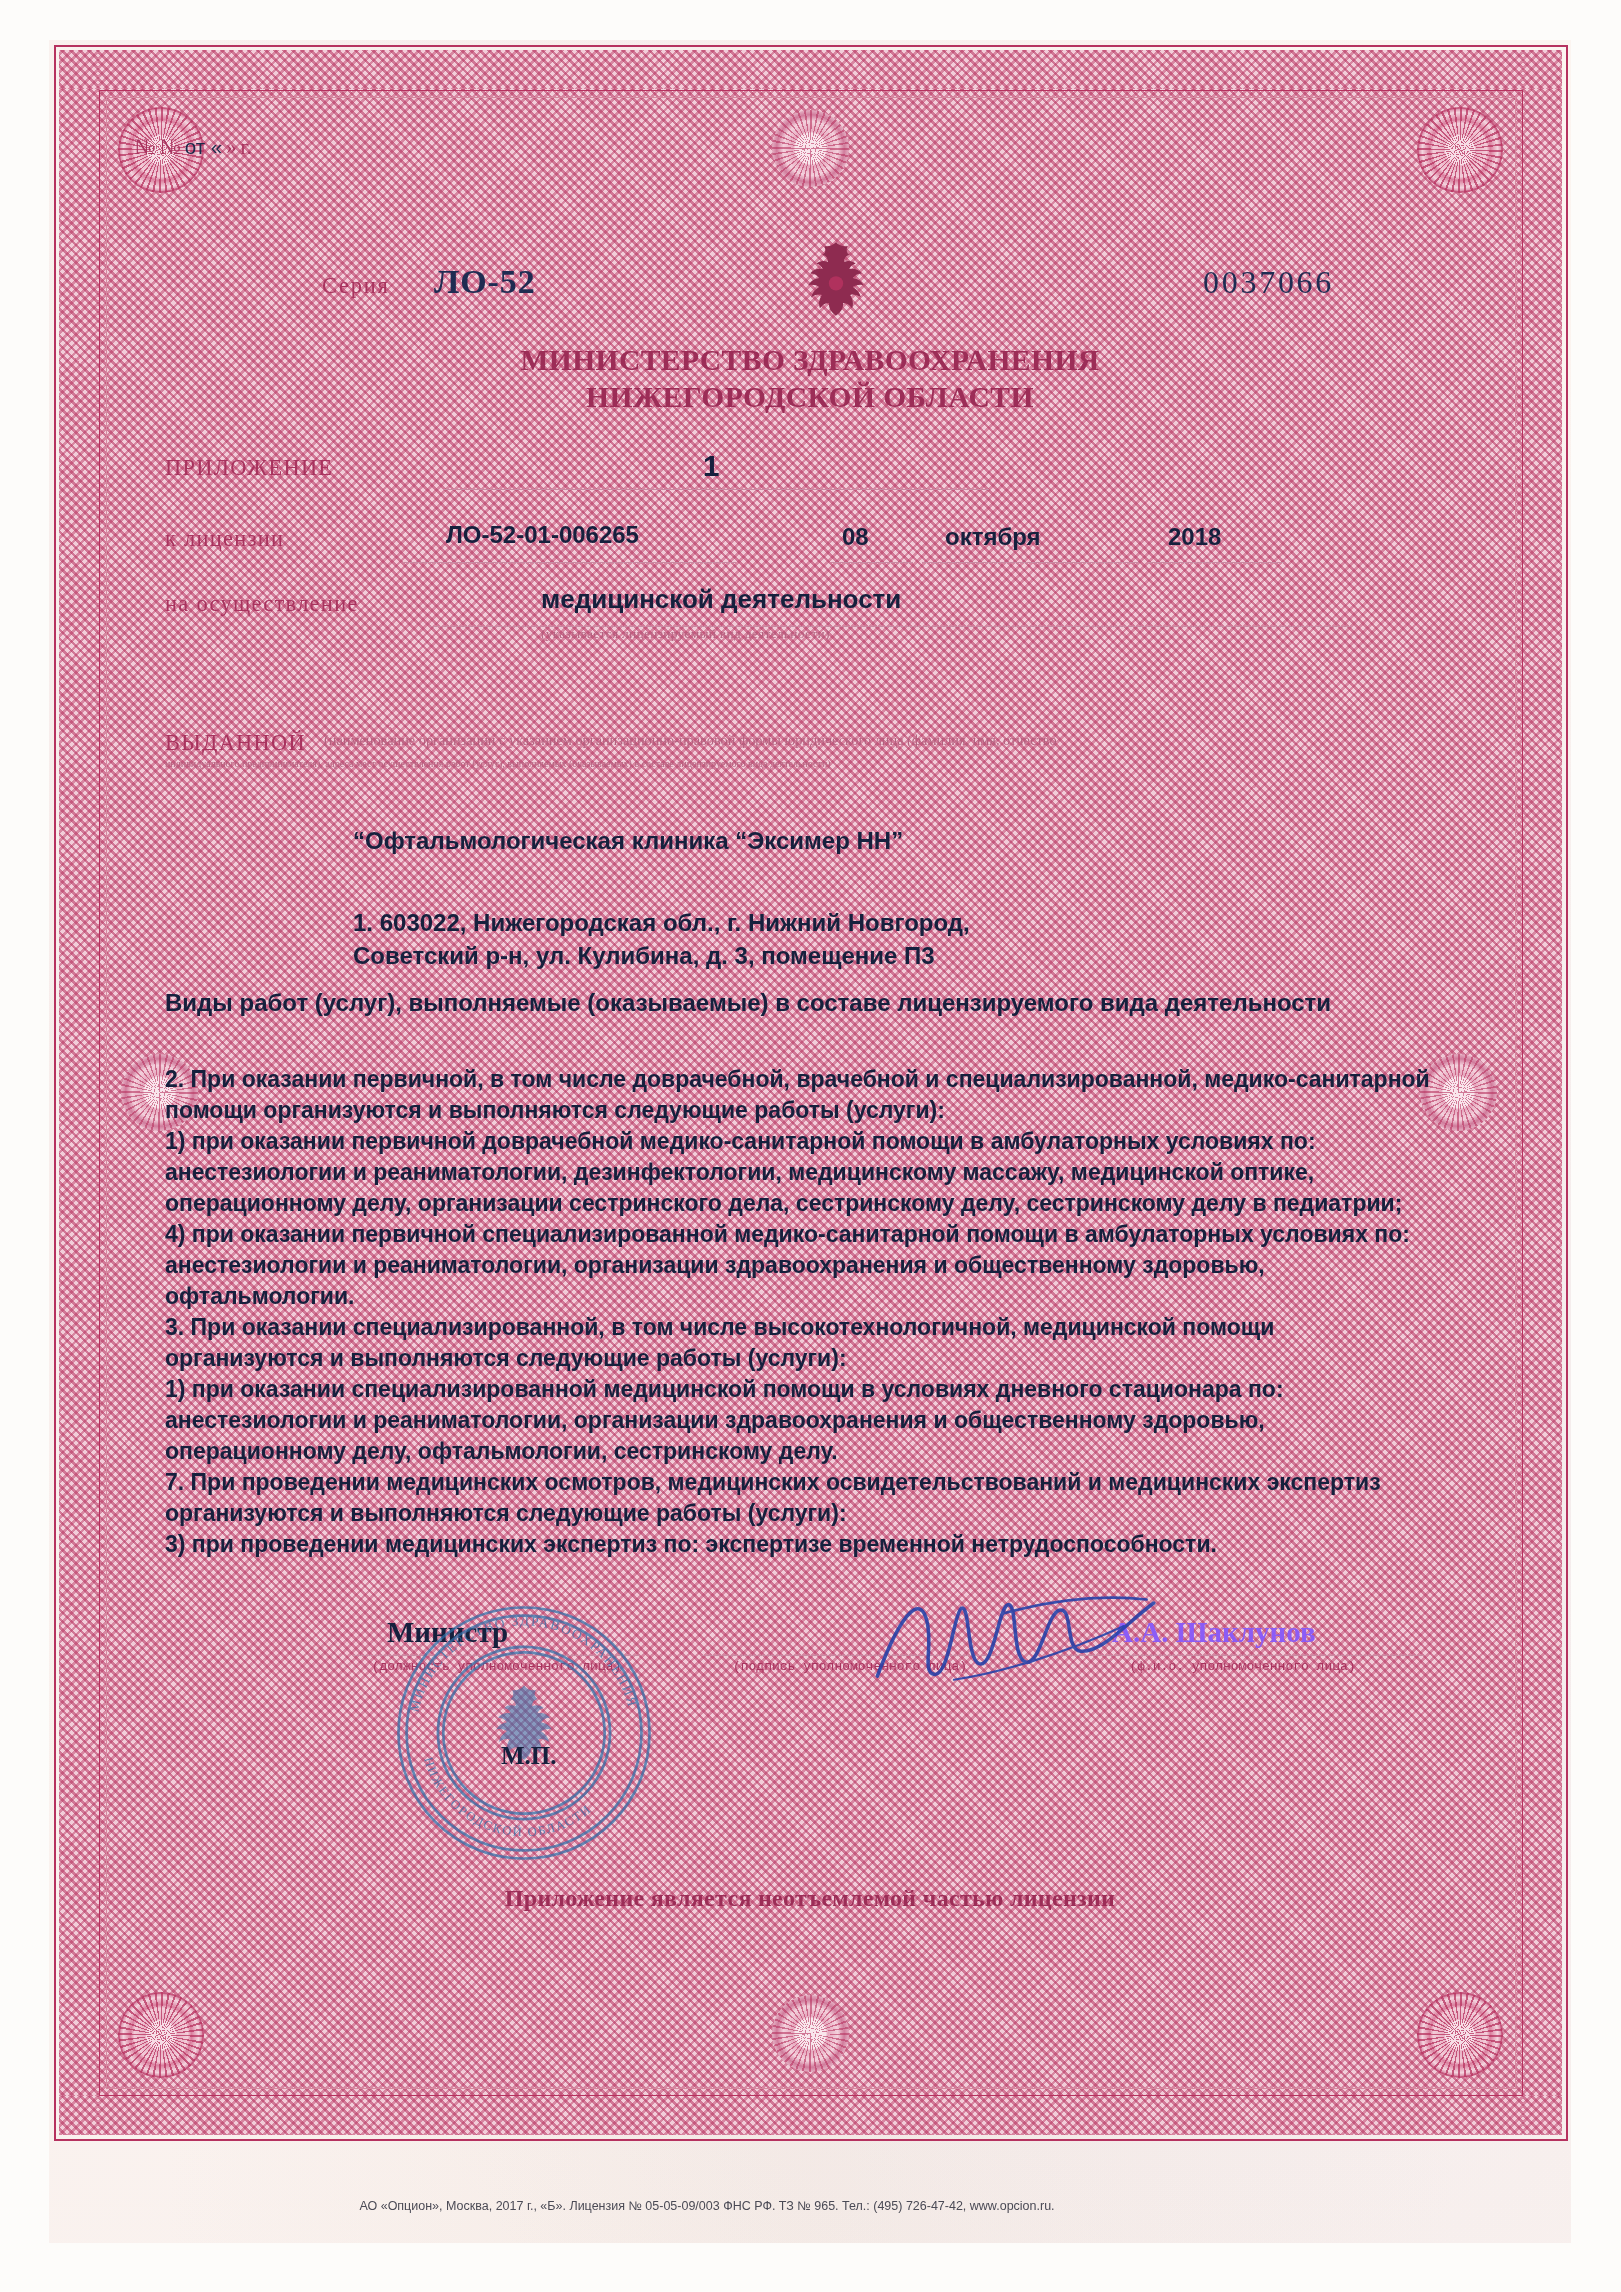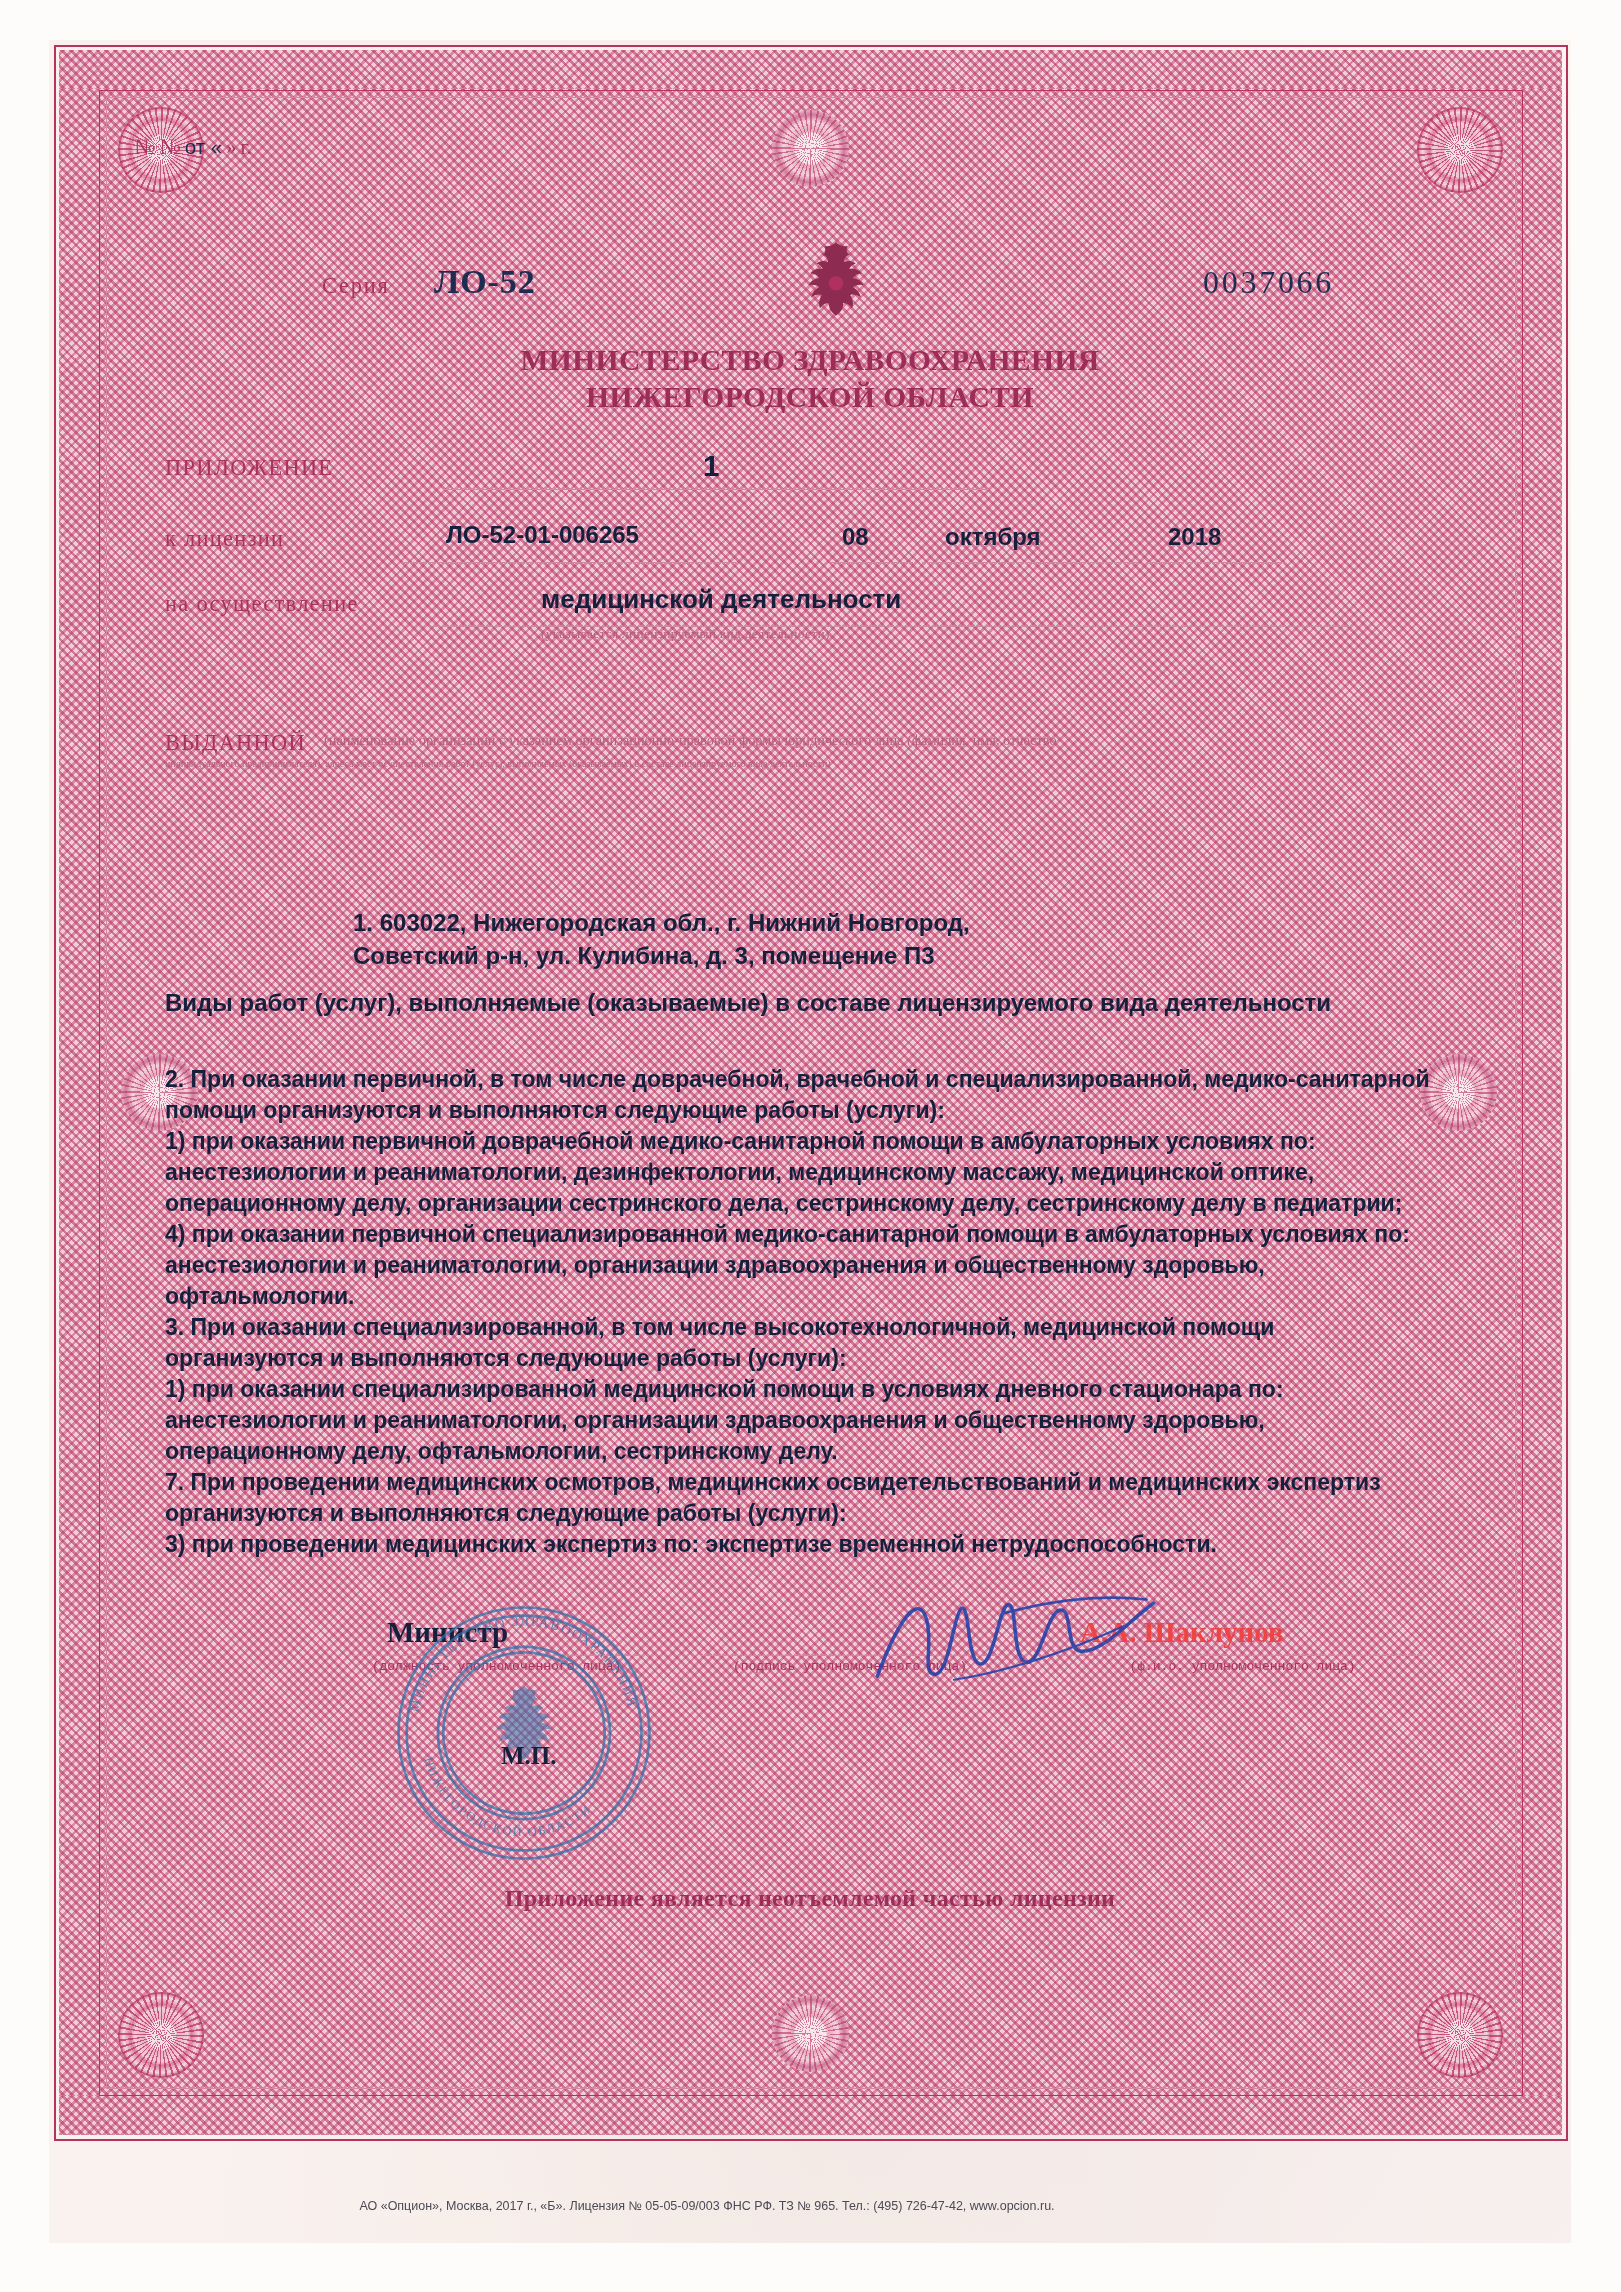--- a/index.html
+++ b/index.html
@@ -310,21 +310,22 @@
     font-family: "Liberation Serif", serif;
     font-weight: 700;
     font-size: 29px;
     color: #16203d;
   }
   #sig-name {
     position: absolute; left: 915px; top: 0px;
     font-family: "Liberation Serif", serif;
     font-weight: 700;
     font-size: 29px;
-    color: #ef4444;
+    color: #8b5cf6;
+    padding-left: 32px;
   }
   .sig-caption {
     position: absolute;
     font-family: Liberation Mono, monospace;
     font-size: 13px;
     color: #a8335e;
     text-align: center;
   }
   #cap-1 { left: 188px; top: 43px; width: 287px; }
   #cap-2 { left: 537px; top: 43px; width: 296px; }
@@ -461,20 +462,21 @@
     <span class="fld-line" id="row-act-line"></span>
     <span class="fld-value" id="row-act-value">медицинской деятельности</span>
     <span id="row-act-hint">(указывается лицензируемый вид деятельности)</span>
 
 
     <span id="issued-label">ВЫДАННОЙ</span>
     <span id="issued-hint">(наименование организации с указанием организационно-правовой формы юридического лица (фамилия, имя, отчество</span>
     <span id="issued-hint2">индивидуального предпринимателя), адреса мест осуществления работ (услуг), выполняемых (оказываемых) в составе лицензируемого вида деятельности)</span>
 
     <div id="org-name">
+      <div>“Офтальмологическая клиника “Эксимер НН”</div>
     </div>
 
     <div id="org-address">
       <div>1. 603022, Нижегородская обл., г. Нижний Новгород,</div>
       <div>Советский р-н, ул. Кулибина, д. 3, помещение П3</div>
     </div>
 
     <div id="works-title">Виды работ (услуг), выполняемые (оказываемые) в составе лицензируемого вида деятельности</div>
 
     <div id="works-body">

